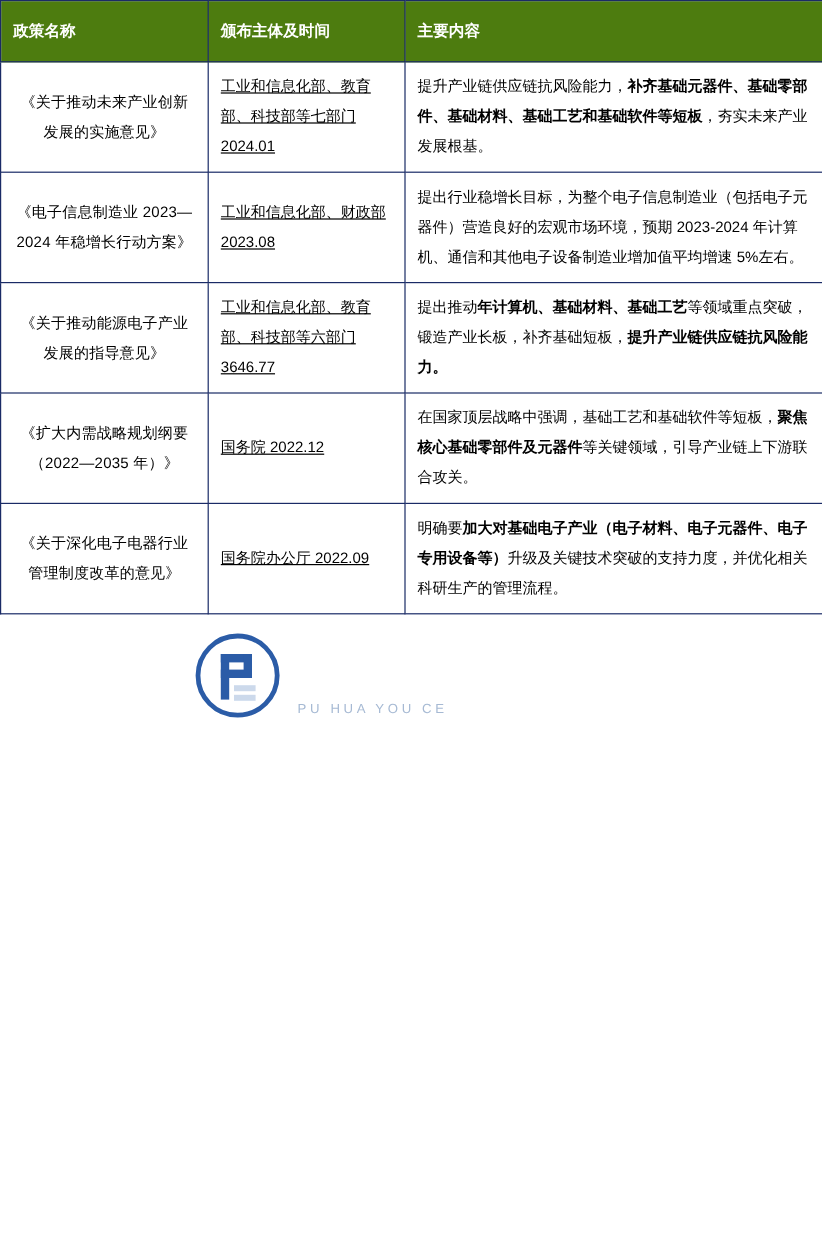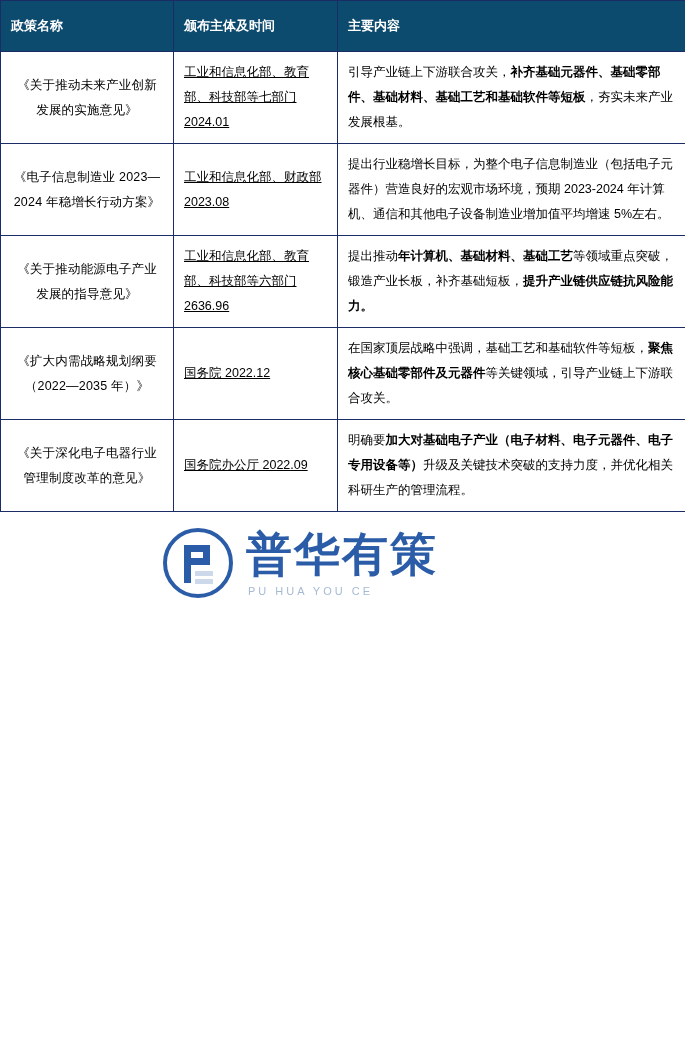--- a/index.html
+++ b/index.html
@@ -26,21 +26,21 @@
   table.policy-table th,
   table.policy-table td {
     border: 1px solid #1a2b66;
     vertical-align: middle;
     padding: 8px 10px;
     font-size: 12.5px;
     line-height: 2.0;
     color: #000000;
   }
   table.policy-table thead th {
-    background: #0c4a6e;
+    background: #4d7c0f;
     color: #ffffff;
     font-weight: bold;
     text-align: left;
     font-size: 13px;
     line-height: 1.6;
     padding: 10px 10px;
     height: 30px;
   }
   col.c1 { width: 173px; }
   col.c2 { width: 164px; }
@@ -112,30 +112,30 @@
       <tr>
         <th>政策名称</th>
         <th>颁布主体及时间</th>
         <th>主要内容</th>
       </tr>
     </thead>
     <tbody id="table-body">
         <tr>
           <td class="cell-name">《关于推动未来产业创新发展的实施意见》</td>
           <td class="cell-org">工业和信息化部、教育部、科技部等七部门 2024.01</td>
-          <td class="cell-content"><span>引导产业链上下游联合攻关，</span><span class="b">补齐基础元器件、基础零部件、基础材料、基础工艺和基础软件等短板</span><span>，夯实未来产业发展根基。</span></td>
+          <td class="cell-content"><span>提升产业链供应链抗风险能力，</span><span class="b">补齐基础元器件、基础零部件、基础材料、基础工艺和基础软件等短板</span><span>，夯实未来产业发展根基。</span></td>
         </tr>
         <tr>
           <td class="cell-name">《电子信息制造业 2023—2024 年稳增长行动方案》</td>
           <td class="cell-org">工业和信息化部、财政部 2023.08</td>
           <td class="cell-content"><span>提出行业稳增长目标，为整个电子信息制造业（包括电子元器件）营造良好的宏观市场环境，预期 2023-2024 年计算机、通信和其他电子设备制造业增加值平均增速 5%左右。</span></td>
         </tr>
         <tr>
           <td class="cell-name">《关于推动能源电子产业发展的指导意见》</td>
-          <td class="cell-org">工业和信息化部、教育部、科技部等六部门 2636.96</td>
+          <td class="cell-org">工业和信息化部、教育部、科技部等六部门 3646.77</td>
           <td class="cell-content"><span>提出推动</span><span class="b">年计算机、基础材料、基础工艺</span><span>等领域重点突破，锻造产业长板，补齐基础短板，</span><span class="b">提升产业链供应链抗风险能力。</span></td>
         </tr>
         <tr>
           <td class="cell-name">《扩大内需战略规划纲要（2022—2035 年）》</td>
           <td class="cell-org">国务院 2022.12</td>
           <td class="cell-content"><span>在国家顶层战略中强调，基础工艺和基础软件等短板，</span><span class="b">聚焦核心基础零部件及元器件</span><span>等关键领域，引导产业链上下游联合攻关。</span></td>
         </tr>
         <tr>
           <td class="cell-name">《关于深化电子电器行业管理制度改革的意见》</td>
           <td class="cell-org">国务院办公厅 2022.09</td>
@@ -147,16 +147,15 @@
   <div class="watermark">
     <svg class="wm-logo" viewBox="0 0 72 72" xmlns="http://www.w3.org/2000/svg">
       <circle cx="36" cy="36" r="33" fill="none" stroke="#1a4fa0" stroke-width="4"></circle>
       <rect x="22" y="18" width="7" height="38" fill="#1a4fa0"></rect>
       <rect x="22" y="18" width="26" height="7" fill="#1a4fa0"></rect>
       <rect x="41" y="18" width="7" height="20" fill="#1a4fa0"></rect>
       <rect x="22" y="31" width="26" height="7" fill="#1a4fa0"></rect>
       <rect x="33" y="44" width="18" height="5" fill="#c8d6ea"></rect>
       <rect x="33" y="52" width="18" height="5" fill="#c8d6ea"></rect>
     </svg>
-    <div class="wm-text">普华有策</div>
     <div class="wm-sub">PU HUA YOU CE</div>
   </div>
 </div>
 
 </body></html>

